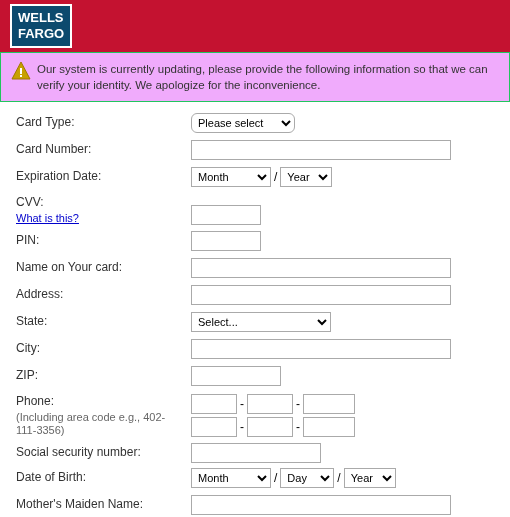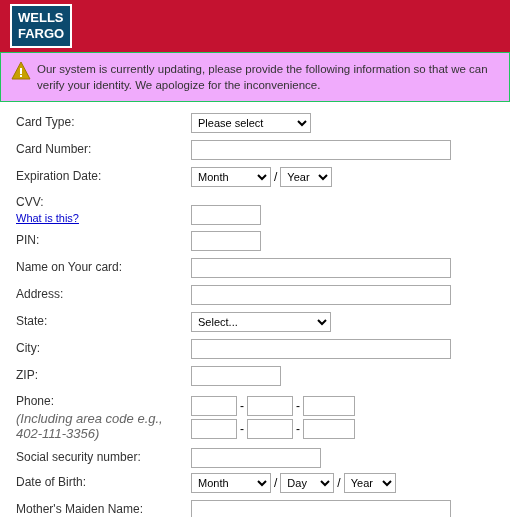--- a/index.html
+++ b/index.html
@@ -96,21 +96,22 @@
     select.year-sel {
       width: 52px;
     }
     select.day-sel {
       width: 54px;
     }
     select.state-sel {
       width: 130px;
     }
     select.card-type-sel {
-      width: 120px;
+      width: 104px;
+      border-radius: 6px;
     }
     .what-is-this {
       color: #0000cc;
       text-decoration: underline;
       font-size: 11px;
       cursor: pointer;
     }
     .phone-row {
       display: flex;
       align-items: center;
@@ -239,21 +240,21 @@
     <div class="form-row">
       <div class="form-label">ZIP:</div>
       <div class="form-control-area">
         <input type="text" style="width: 90px;">
       </div>
     </div>
 
     <div class="form-row" style="align-items:center; padding-top:2px;">
       <div class="form-label">
         <div>Phone:</div>
-        <div class="small-note" style="font-size:13px; color:#666; line-height:1.2; margin-top:1px;font-style:italic;">(Including area code e.g., 402-111-3356)</div>
+        <div class="small-note" style="font-size:11px; color:#666; line-height:1.2; margin-top:1px;">(Including area code e.g., 402-111-3356)</div>
       </div>
       <div class="form-control-area" style="flex-direction:column; align-items:flex-start; gap:3px;">
         <div class="phone-row">
           <input type="text" style="width: 46px;">
           <span style="font-size:12px;">-</span>
           <input type="text" style="width: 46px;">
           <span style="font-size:12px;">-</span>
           <input type="text" style="width: 52px;">
         </div>
         <div class="phone-row">

